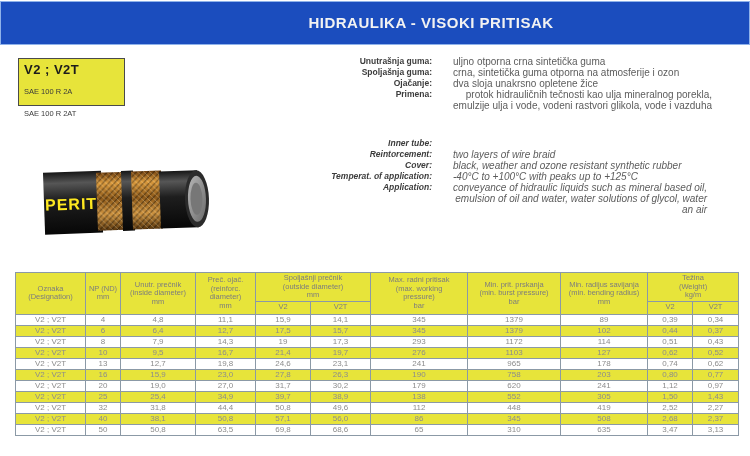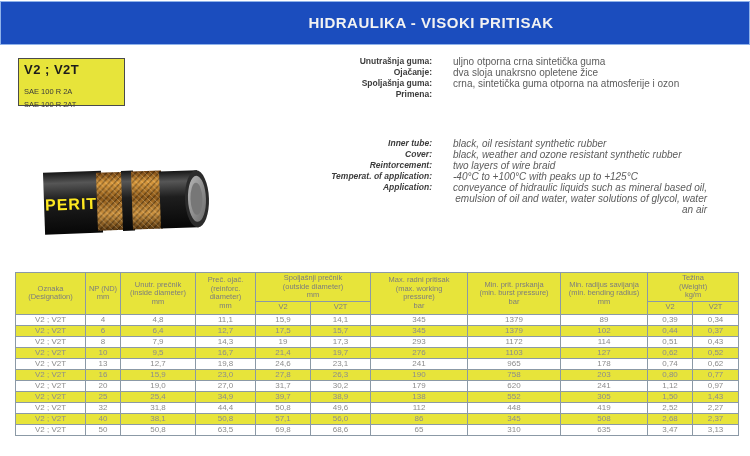--- a/index.html
+++ b/index.html
@@ -10,21 +10,21 @@
   .banner { position:absolute; left:0; top:1px; width:750px; height:44px;
             background:#1b4dbe; border:1px solid #8fb2ea;
             display:flex; flex-direction:column; justify-content:center;
             text-align:center; padding-left:112px; }
   .banner div { color:#f2f2f2; font-weight:bold; font-size:15px; line-height:18px; letter-spacing:.5px; }
 
   
   .code-box { position:absolute; left:18px; top:58px; width:107px; height:48px;
               background:#e7e43a; border:1px solid #4a4a4a; padding:3px 0 0 5px; }
   .code-box .title { font-size:13px; font-weight:bold; color:#1c1c1c; letter-spacing:.5px; }
-  .code-box .std  { font-size:7.5px; color:#3a3a3a; line-height:8.5px; margin-top:4px; }
+  .code-box .std  { font-size:7.5px; color:#3a3a3a; line-height:8.5px; margin-top:13px; }
   .code-box .stds { margin-top:11px; }
 
   
   .specs { position:absolute; left:290px; width:455px; }
   #specs-hr { top:56px; }
   #specs-en { top:138px;font-style:italic; }
   .spec-row { display:flex;text-align:right; }
   .spec-label { width:142px; font-size:8.5px; line-height:11px; font-weight:bold; color:#3c3c3c; flex:none; }
   .spec-value { font-size:10px; line-height:11px; color:#5c5c5c; white-space:pre-line;margin-left:21px; }
 
@@ -60,43 +60,44 @@
     <div class="std stds">SAE 100 R 2A</div>
     <div class="std">SAE 100 R 2AT</div>
   </div>
 
   <div class="specs" id="specs-hr">
       <div class="spec-row">
         <div class="spec-label">Unutrašnja guma:</div>
         <div class="spec-value">uljno otporna crna sintetička guma</div>
       </div>
       <div class="spec-row">
+        <div class="spec-label">Spoljašnja guma:</div>
+        <div class="spec-value">crna, sintetička guma otporna na atmosferije i ozon</div>
+      </div>
+      <div class="spec-row">
         <div class="spec-label">Ojačanje:</div>
         <div class="spec-value">dva sloja unakrsno opletene žice</div>
       </div>
       <div class="spec-row">
-        <div class="spec-label">Spoljašnja guma:</div>
-        <div class="spec-value">crna, sintetička guma otporna na atmosferije i ozon</div>
-      </div>
-      <div class="spec-row">
         <div class="spec-label">Primena:</div>
+        <div class="spec-value">protok hidrauličnih tečnosti kao ulja mineralnog porekla,
+emulzije ulja i vode, vodeni rastvori glikola, vode i vazduha</div>
       </div>
     </div>
   <div class="specs" id="specs-en">
       <div class="spec-row">
         <div class="spec-label">Inner tube:</div>
-        <div class="spec-value">black, oil resistant synthetic rubber</div>
+      </div>
+      <div class="spec-row">
+        <div class="spec-label">Reintorcement:</div>
+        <div class="spec-value">two layers of wire braid</div>
       </div>
       <div class="spec-row">
         <div class="spec-label">Cover:</div>
         <div class="spec-value">black, weather and ozone resistant synthetic rubber</div>
-      </div>
-      <div class="spec-row">
-        <div class="spec-label">Reintorcement:</div>
-        <div class="spec-value">two layers of wire braid</div>
       </div>
       <div class="spec-row">
         <div class="spec-label">Temperat. of application:</div>
         <div class="spec-value">-40°C to +100°C with peaks up to +125°C</div>
       </div>
       <div class="spec-row">
         <div class="spec-label">Application:</div>
         <div class="spec-value">conveyance of hidraulic liquids such as mineral based oil,
 emulsion of oil and water, water solutions of glycol, water
 an air</div>

